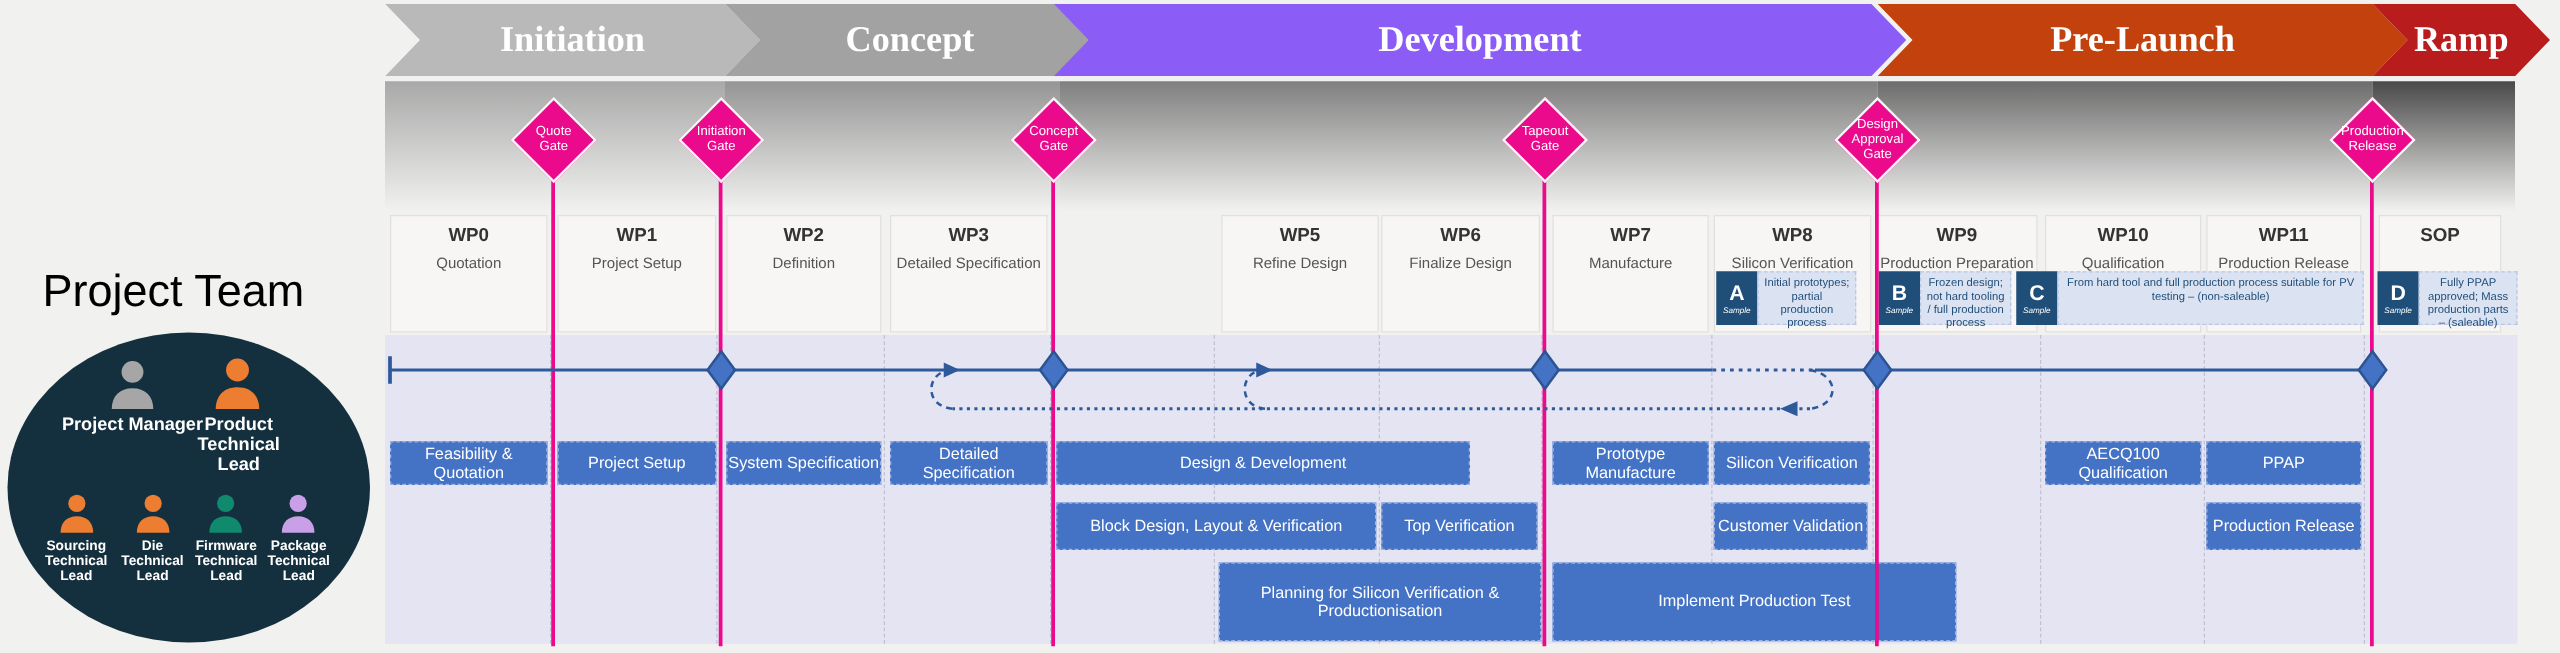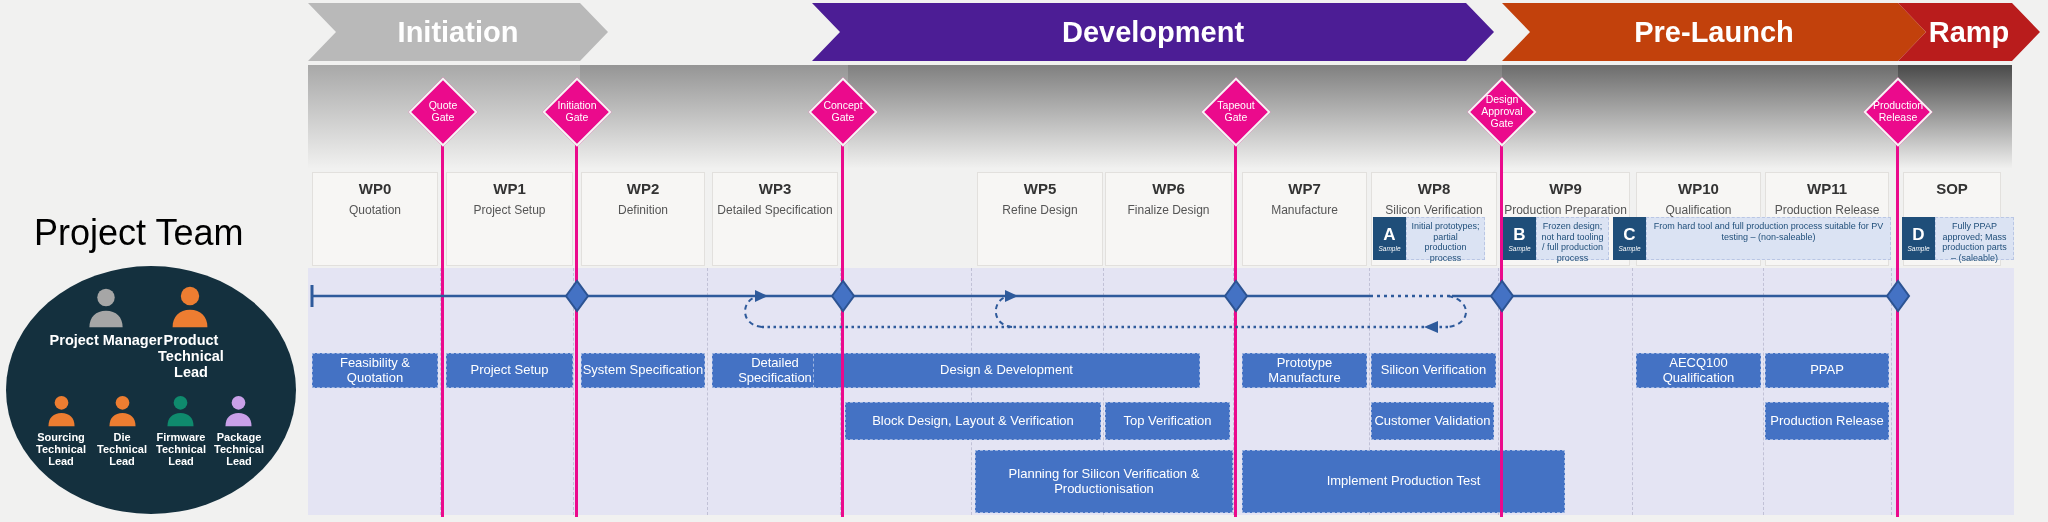--- a/index.html
+++ b/index.html
@@ -2,24 +2,24 @@
 <html><head>
 <meta charset="utf-8">
 <style>
   html,body{margin:0;padding:0;background:#f1f1f0;}
   .canvas{position:relative;width:2048px;height:522px;background:#f1f1f0;
           font-family:"Liberation Sans",sans-serif;overflow:hidden;}
 
   
   .chevron{position:absolute;top:3px;height:58px;display:flex;align-items:center;justify-content:center;
            color:#fff;font-weight:bold;font-size:29px;
-           clip-path:polygon(0 0,calc(100% - 28px) 0,100% 50%,calc(100% - 28px) 100%,0 100%,28px 50%);}
+           clip-path:polygon(0 0,calc(100% - 28px) 0,100% 50%,calc(100% - 28px) 100%,0 100%,28px 50%);font-family:Liberation Serif, serif;}
   .ph0{left:308px;width:300px;background:#b9b9b9;}
   .ph1{left:580px;width:296px;background:#a2a2a2;}
-  .ph2{left:812px;width:682px;background:#4c1d95;}
+  .ph2{left:843px;width:682px;background:#8b5cf6;}
   .ph3{left:1502px;width:424px;background:#c2410c;}
   .ph4{left:1898px;width:142px;background:#b91c1c;text-align:center;}
 
   
   .refl{position:absolute;top:65px;height:108px;}
   .rf0{left:308px;width:272px;background:linear-gradient(180deg,rgba(150,150,150,.8),rgba(150,150,150,0) 96%);}
   .rf1{left:580px;width:268px;background:linear-gradient(180deg,rgba(133,133,133,.85),rgba(133,133,133,0) 96%);}
   .rf2{left:848px;width:654px;background:linear-gradient(180deg,rgba(112,112,112,.88),rgba(112,112,112,0) 96%);}
   .rf3{left:1502px;width:396px;background:linear-gradient(180deg,rgba(90,90,90,.88),rgba(90,90,90,0) 96%);}
   .rf4{left:1898px;width:114px;background:linear-gradient(180deg,rgba(55,55,55,.9),rgba(55,55,55,0) 96%);}
@@ -67,20 +67,21 @@
   .lab-lg{font-size:14.5px;line-height:1.12;}
   .lab-sm{font-size:11px;line-height:1.1;}
   .person{position:absolute;z-index:4;}
 </style>
 </head>
 <body>
 
 <div class="canvas">
 
   <div class="chevron ph0">Initiation</div>
+  <div class="chevron ph1">Concept</div>
   <div class="chevron ph2">Development</div>
   <div class="chevron ph3">Pre-Launch</div>
   <div class="chevron ph4">Ramp</div>
 
   <div class="refl rf0"></div>
   <div class="refl rf1"></div>
   <div class="refl rf2"></div>
   <div class="refl rf3"></div>
   <div class="refl rf4"></div>
 
@@ -219,21 +220,21 @@
     <path d="M 832 296 L 843 281 L 854 296 L 843 311 Z" fill="#4472c4" stroke="#2c5392" stroke-width="2"></path>
     <path d="M 1225 296 L 1236 281 L 1247 296 L 1236 311 Z" fill="#4472c4" stroke="#2c5392" stroke-width="2"></path>
     <path d="M 1491 296 L 1502 281 L 1513 296 L 1502 311 Z" fill="#4472c4" stroke="#2c5392" stroke-width="2"></path>
     <path d="M 1887 296 L 1898 281 L 1909 296 L 1898 311 Z" fill="#4472c4" stroke="#2c5392" stroke-width="2"></path>
   </svg>
 
   <div class="bar r1" style="left:312px;width:126px">Feasibility &amp; Quotation</div>
   <div class="bar r1" style="left:446px;width:127px">Project Setup</div>
   <div class="bar r1" style="left:581px;width:124px">System Specification</div>
   <div class="bar r1" style="left:712px;width:126px">Detailed Specification</div>
-  <div class="bar r1" style="left:813px;width:387px">Design &amp; Development</div>
+  <div class="bar r1" style="left:845px;width:331px">Design &amp; Development</div>
   <div class="bar r1" style="left:1242px;width:125px">Prototype Manufacture</div>
   <div class="bar r1 nowrap" style="left:1371px;width:125px;overflow:visible">Silicon Verification</div>
   <div class="bar r1" style="left:1636px;width:125px">AECQ100 Qualification</div>
   <div class="bar r1" style="left:1765px;width:124px">PPAP</div>
   <div class="bar r2 nowrap" style="left:1105px;width:125px">Top Verification</div>
   <div class="bar r2 nowrap" style="left:845px;width:256px;overflow:hidden">Block Design, Layout &amp; Verification</div>
   <div class="bar r2" style="left:1371px;width:123px">Customer Validation</div>
   <div class="bar r2" style="left:1765px;width:124px">Production Release</div>
   <div class="bar r3" style="left:975px;width:258px">Planning for Silicon Verification &amp; Productionisation</div>
   <div class="bar r3" style="left:1242px;width:323px">Implement Production Test</div>

